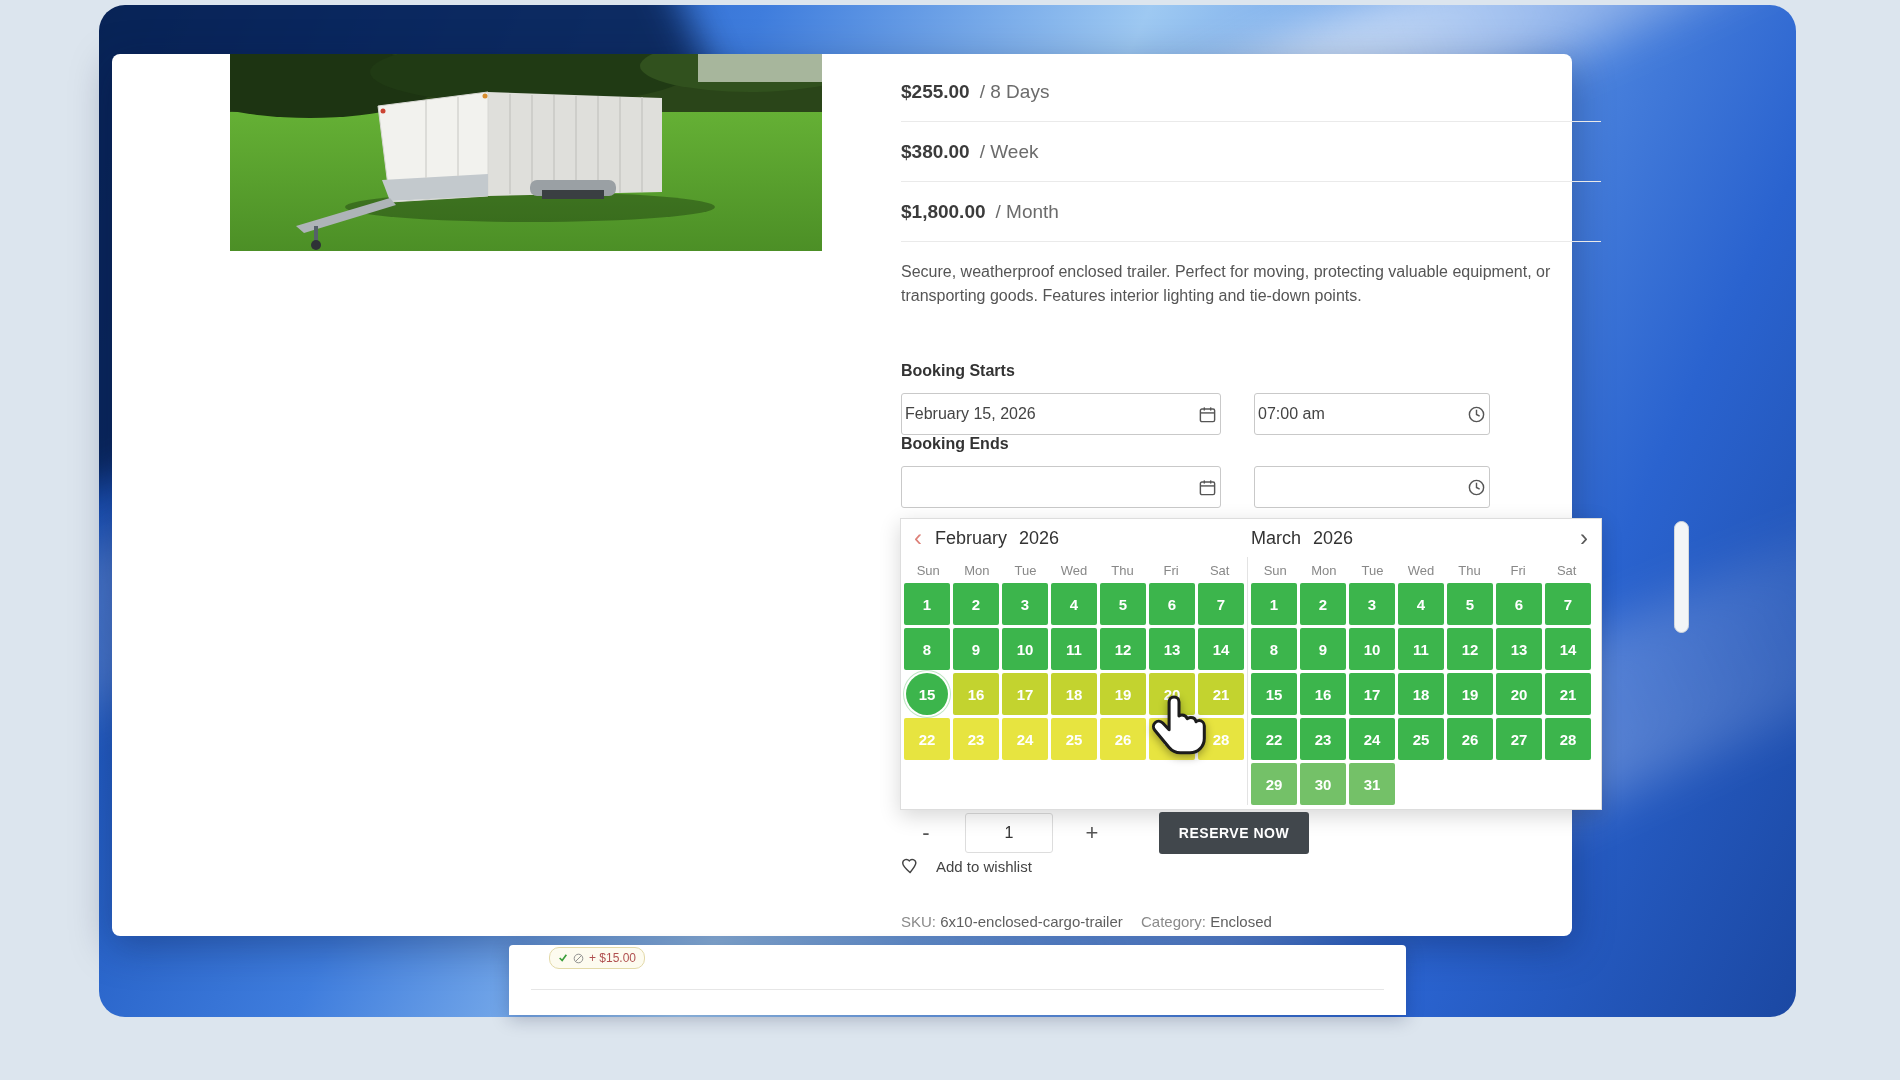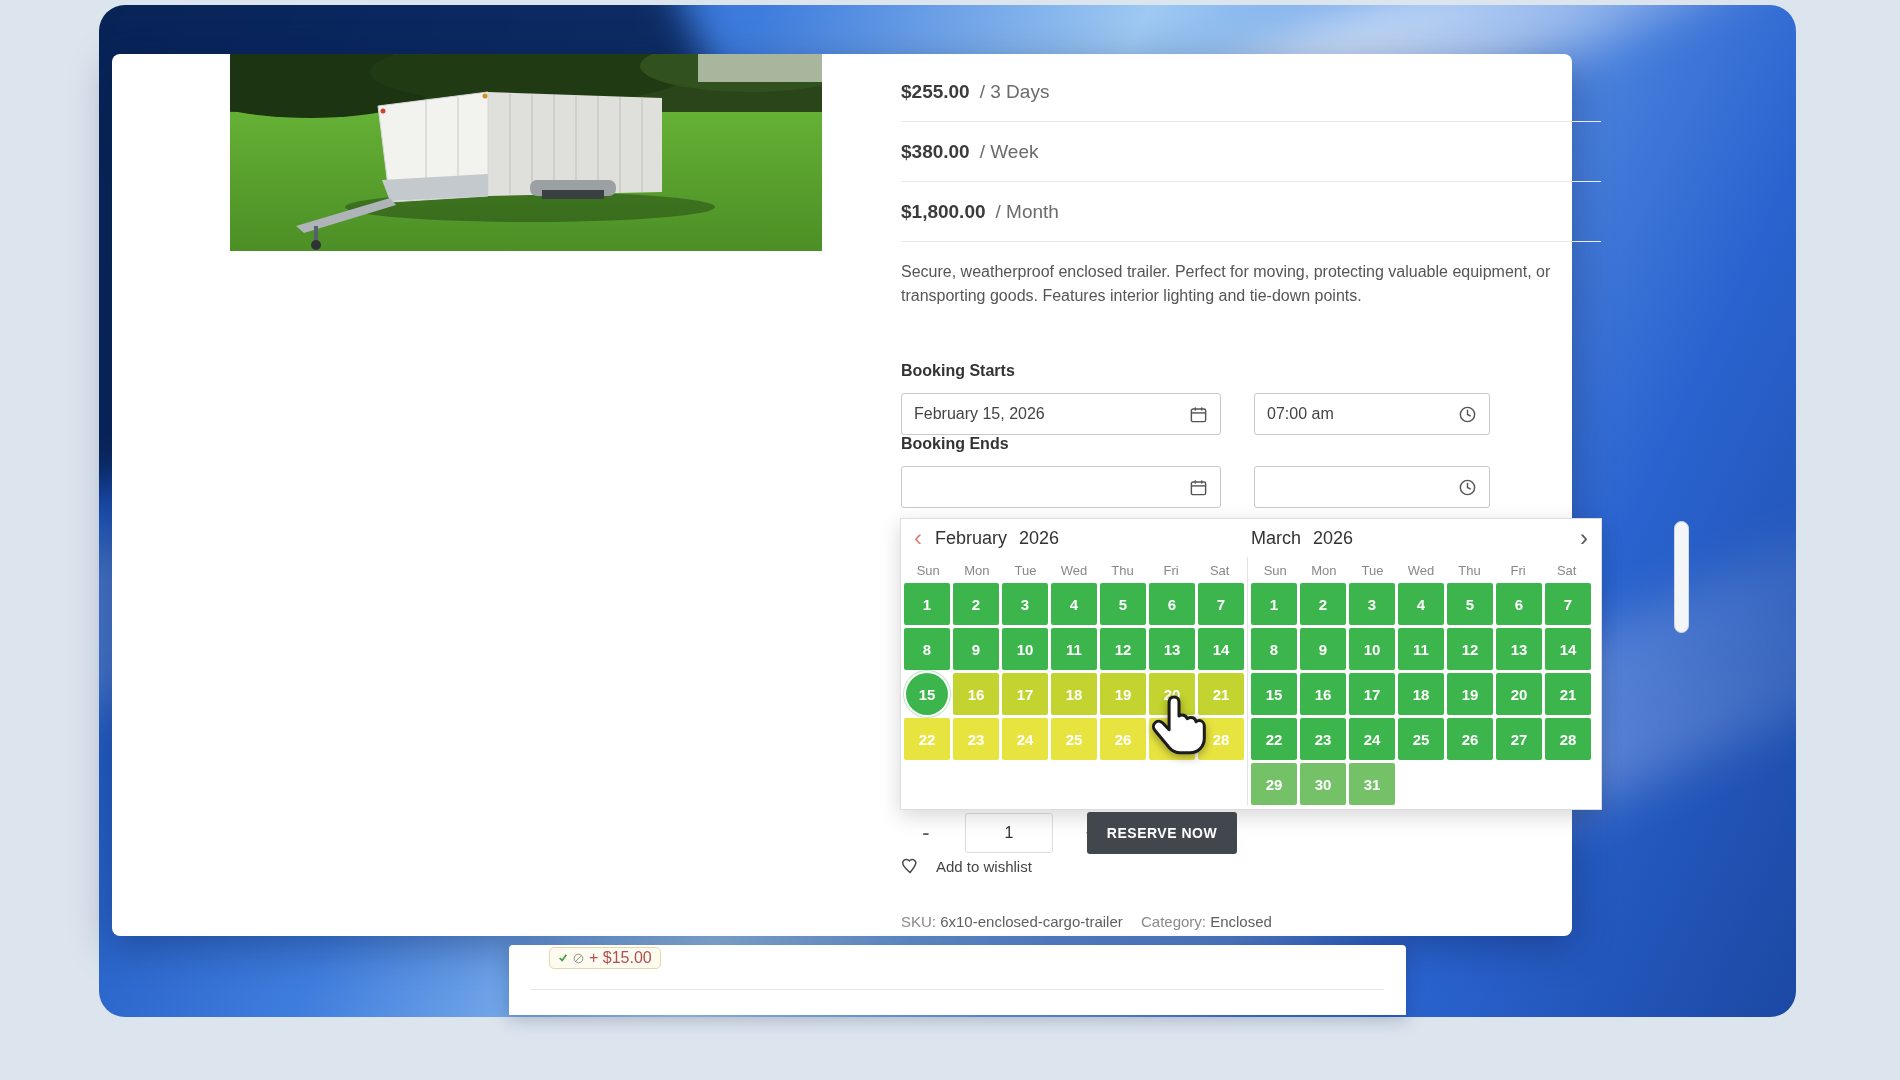--- a/index.html
+++ b/index.html
@@ -38,21 +38,21 @@
   .unit  { color:#6b6b6b; }
 
   .desc { position:absolute; left:789px; top:206px; width:665px; margin:0;
     font-size:16px; line-height:24px; color:#555; }
 
   .blabel { position:absolute; left:789px; font-size:16px; font-weight:bold; color:#333; }
   .l1 { top:308px; } .l2 { top:381px; }
 
   .field { position:absolute; height:42px; border:1px solid #c9c9c9; border-radius:3px;
     background:#fff; display:flex; align-items:center; justify-content:space-between;
-    padding:0 12px; font-size:16px; color:#444; cursor:pointer; }
+    padding:0 3px; font-size:16px; color:#444; cursor:pointer; }
   .date1 { left:789px;  top:339px; width:320px; }
   .time1 { left:1142px; top:339px; width:236px; }
   .date2 { left:789px;  top:412px; width:320px; }
   .time2 { left:1142px; top:412px; width:236px; }
   .field svg { flex:none; }
 
   
   .cal-panel { position:absolute; left:788px; top:464px; width:702px; height:292px;
     background:#fff; border:1px solid #ddd; box-shadow:0 6px 20px rgba(0,0,0,.16); z-index:3; }
   .cal-header { height:38px; display:flex; align-items:center; }
@@ -75,37 +75,37 @@
   .d-light  { background:#74c168; }
   .d-sel    { background:#3cb54c; border-radius:50%; width:42px; justify-self:center;
     box-shadow:0 0 0 2px #fff, 0 0 0 3px #bfe6c4; }
 
   
   .qty-row { position:absolute; left:789px; top:758px; height:42px; display:flex; align-items:center; }
   .qty-btn { width:50px; height:42px; background:none; border:none; font-size:22px; color:#555;
     cursor:pointer; font-family:inherit; }
   .qty-val { width:88px; height:40px; border:1px solid #ddd; border-radius:3px; margin:0 14px;
     display:flex; align-items:center; justify-content:center; font-size:16px; color:#333; }
-  .reserve { position:absolute; left:975px; top:758px; width:150px; height:42px;
+  .reserve { position:absolute; left:1047px; top:758px; width:150px; height:42px;
     background:#41474c; color:#fff; border:none; border-radius:3px; font-size:14px;
     font-weight:bold; letter-spacing:.5px; cursor:pointer; font-family:inherit; z-index:4; }
   .wishlist { position:absolute; left:789px; top:800px; height:24px; display:flex;
     align-items:center; gap:17px; font-size:15px; color:#444; cursor:pointer; }
   .meta { position:absolute; left:789px; top:828px; font-size:15px; color:#8a8a8a;margin-top:31px; }
   .meta .mv { color:#5f5f5f; margin-right:14px; }
 
   .scroll-thumb { position:absolute; left:1562px; top:467px; width:15px; height:112px;
     background:#f3f5f7; border:1px solid #d3d8dd; border-radius:8px; z-index:5; }
 
   
   .bottom-strip { position:absolute; left:509px; top:945px; width:897px; height:70px;
     background:#fff; border-radius:4px 4px 0 0; box-shadow:0 4px 18px rgba(10,20,60,.25); z-index:2; }
   .tag { position:absolute; left:40px; top:2px; height:22px; display:flex; align-items:center;
-    gap:5px; padding:0 8px; border:1px solid #e3d9a8; background:#fdfbef; border-radius:5px;
-    font-size:16px; color:#b05050; }
+    gap:5px; padding:0 8px; border:1px solid #e3d9a8; background:#fdfbef; border-radius:10px;
+    font-size:12px; color:#b05050; }
   .hline { position:absolute; left:22px; right:22px; top:44px; height:1px; background:#e6e6e6; }
 
   .cursor { position:absolute; left:1146px; top:692px; width:66px; height:66px; z-index:10;
     filter:drop-shadow(0 3px 4px rgba(0,0,0,.35)); }
 </style>
 </head>
 <body>
 
 <div class="wallpaper">
   <div class="wedge"></div>
@@ -152,21 +152,21 @@
       <line x1="86" y1="172" x2="86" y2="189" stroke="#55606a" stroke-width="4"></line>
       <circle cx="86" cy="191" r="5" fill="#2e3236"></circle>
       <circle cx="153" cy="57" r="2.5" fill="#cc4433"></circle>
       <circle cx="255" cy="42" r="2.5" fill="#d98e2e"></circle>
     </svg>
   </div>
 
   <div class="price-list" id="price-list">
       <div class="price-row">
         <span class="price">$255.00</span>
-        <span class="unit">/ 3 Days</span>
+        <span class="unit">/ 8 Days</span>
       </div>
       <div class="price-row">
         <span class="price">$380.00</span>
         <span class="unit">/ Week</span>
       </div>
       <div class="price-row">
         <span class="price">$1,800.00</span>
         <span class="unit">/ Month</span>
       </div>
     </div>

